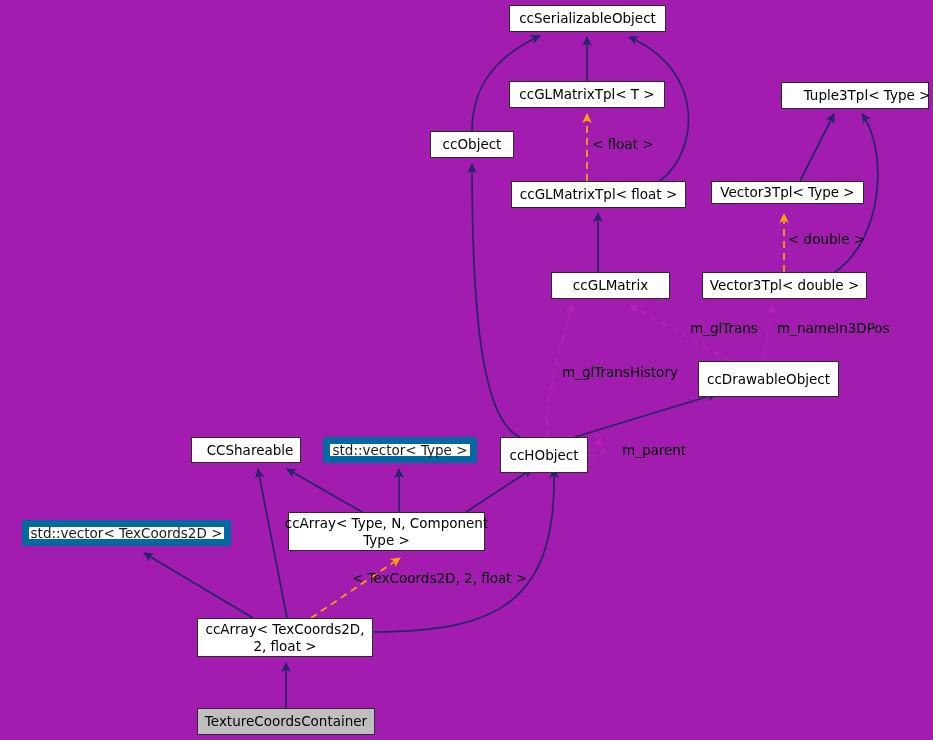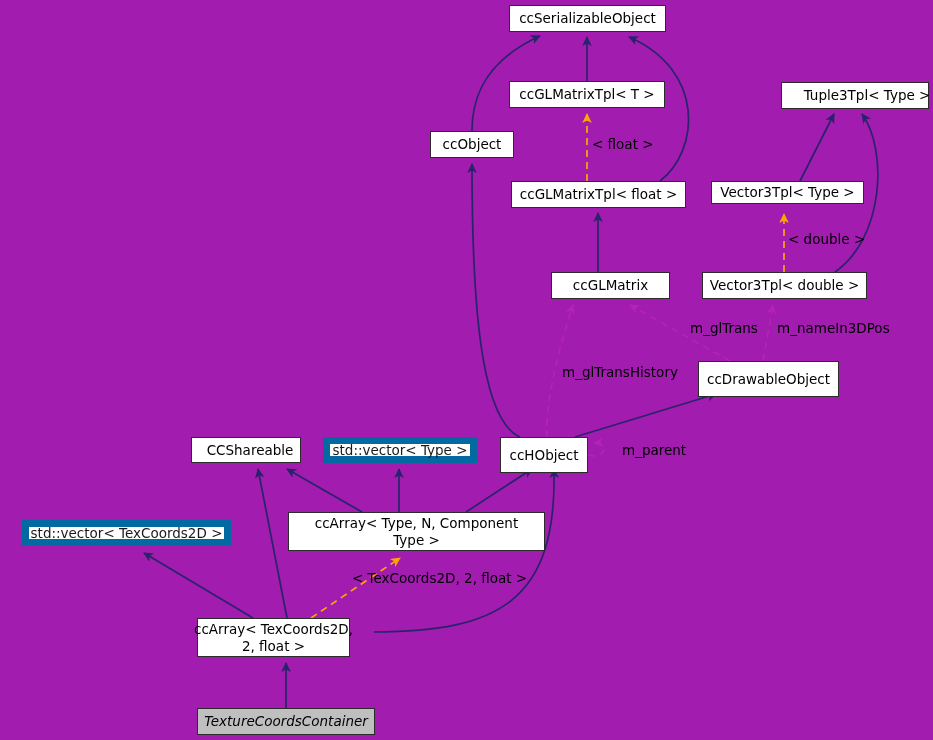--- a/index.html
+++ b/index.html
@@ -133,25 +133,25 @@
       <div class="node" style="left: 430px; top: 131px; width: 84px; height: 27px;">ccObject</div>
       <div class="node" style="left: 511px; top: 181px; width: 175px; height: 27px;">ccGLMatrixTpl&lt; float &gt;</div>
       <div class="node" style="left: 711px; top: 181px; width: 153px; height: 23px;">Vector3Tpl&lt; Type &gt;</div>
       <div class="node" style="left: 551px; top: 272px; width: 119px; height: 27px;">ccGLMatrix</div>
       <div class="node" style="left: 702px; top: 272px; width: 165px; height: 27px;">Vector3Tpl&lt; double &gt;</div>
       <div class="node" style="left: 685px; top: 361px; width: 141px; height: 36px; margin-left: 13px;">ccDrawableObject</div>
       <div class="node" style="left: 191px; top: 437px; width: 110px; height: 26px; padding-left: 8px;">CCShareable</div>
       <div class="node external" style="left: 323px; top: 437px; width: 154px; height: 26px;">std::vector&lt; Type &gt;</div>
       <div class="node" style="left: 500px; top: 437px; width: 88px; height: 36px;">ccHObject</div>
       <div class="node external" style="left: 22px; top: 520px; width: 209px; height: 26px;">std::vector&lt; TexCoords2D &gt;</div>
-      <div class="node" style="left: 288px; top: 512px; width: 257px; height: 39px;">ccArray&lt; Type, N, Component
+      <div class="node" style="left: 288px; top: 512px; width: 197px; height: 39px;">ccArray&lt; Type, N, Component
 Type &gt;</div>
-      <div class="node" style="left: 197px; top: 618px; width: 153px; height: 39px;">ccArray&lt; TexCoords2D,
+      <div class="node" style="left: 197px; top: 618px; width: 176px; height: 39px;">ccArray&lt; TexCoords2D,
 2, float &gt;</div>
-      <div class="node highlight" style="left: 197px; top: 708px; width: 178px; height: 27px; font-style: italic;">TextureCoordsContainer</div>
+      <div class="node highlight" style="left: 197px; top: 708px; width: 178px; height: 27px;">TextureCoordsContainer</div>
     </div>
 
   <div id="labels-layer">
       <div class="edge-label" style="left: 592px; top: 136px; text-align: center;">&lt; float &gt;</div>
       <div class="edge-label" style="left: 788px; top: 231px;">&lt; double &gt;</div>
       <div class="edge-label" style="left: 690px; top: 320px;">m_glTrans</div>
       <div class="edge-label" style="left: 777px; top: 320px;">m_nameIn3DPos</div>
       <div class="edge-label" style="left: 562px; top: 364px;">m_glTransHistory</div>
       <div class="edge-label" style="left: 614px; top: 442px; margin-left: 8px;">m_parent</div>
       <div class="edge-label" style="left: 352px; top: 570px;">&lt; TexCoords2D, 2, float &gt;</div>

